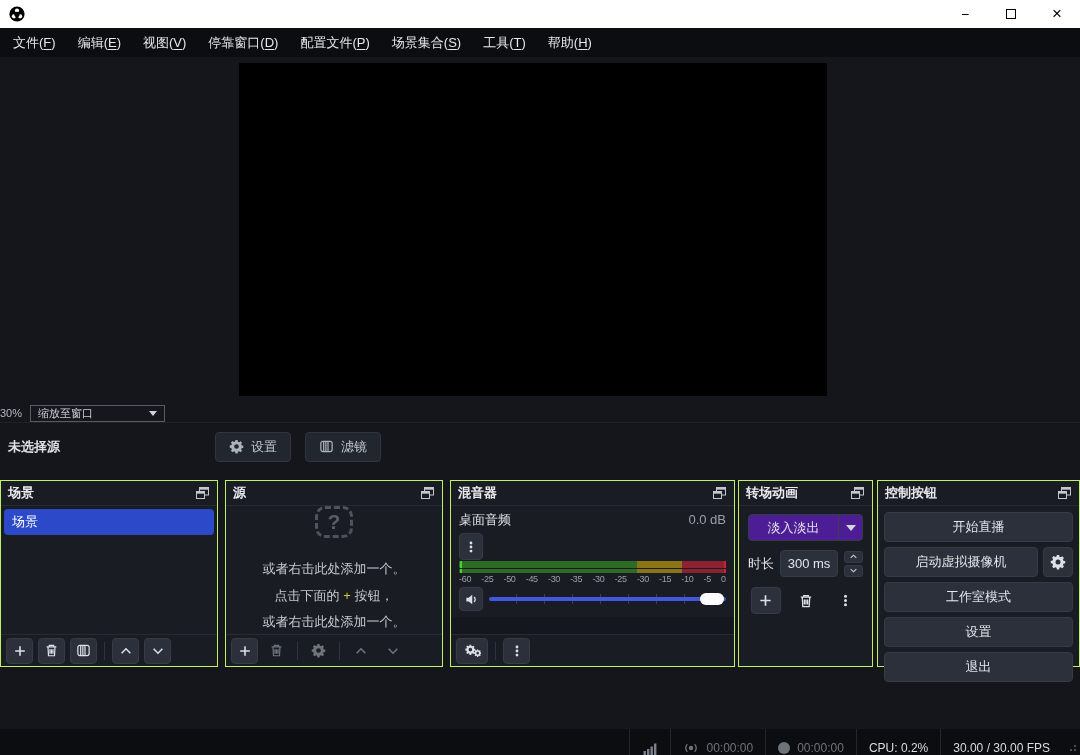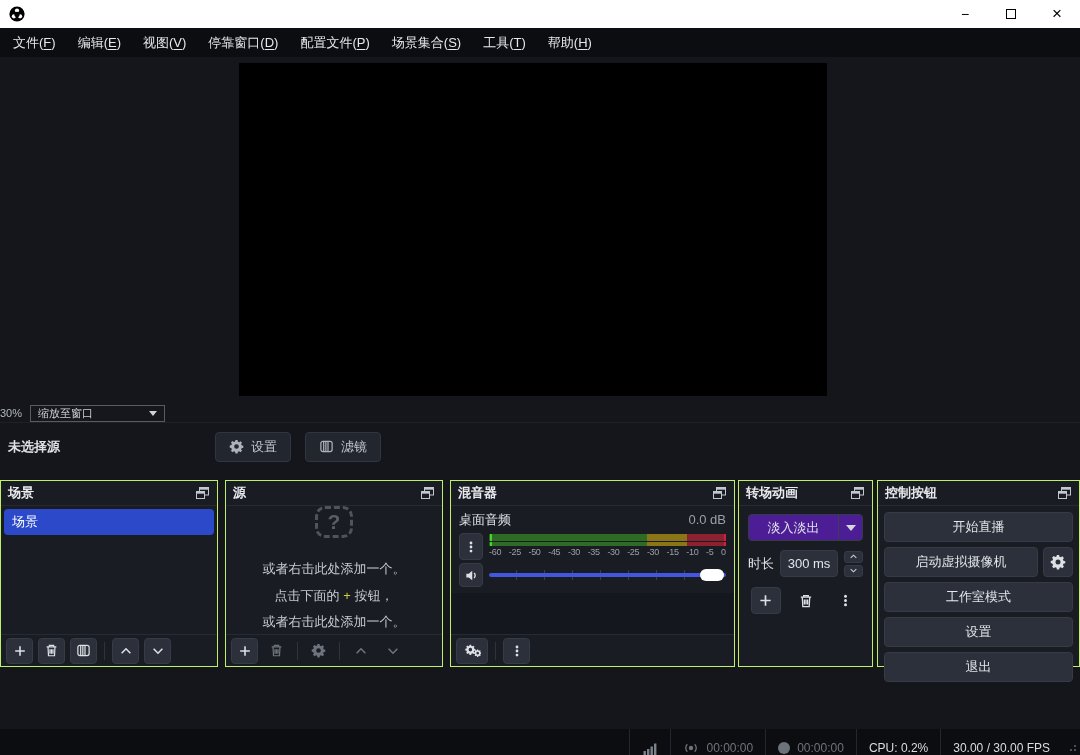--- a/index.html
+++ b/index.html
@@ -70,21 +70,21 @@
   .qmark-box { width:38px; height:38px; border:3px dashed #4e545d; border-radius:10px; color:#585e67;
                display:flex; align-items:center; justify-content:center; font-size:21px; font-weight:bold; margin-bottom:16px; }
   .src-empty-line { font-size:13px; color:#c6cad1; line-height:1.75; }
   .plus-accent { color:#cfcf3a; }
 
   
   .mixer-strip { padding:5px 8px 0 8px; }
   .mix-row1 { display:flex; align-items:baseline; font-size:13px; }
   .mix-name { color:#dfe2e7; }
   .mix-db { margin-left:auto; color:#9aa0a8; }
-  .mix-row2 { display:flex; gap:6px; margin-top:4px; }
+  .mix-row2 { display:flex; margin-top:4px;flex-direction:column; }
   .kebab-btn { width:24px; height:27px; }
   .meter-col { flex:1; padding-top:1px; }
   .meter-bar { position:relative; height:7px; border-radius:1px;
       background:linear-gradient(to right, var(--meter-green,#2e6b24) 0 66.6%, var(--meter-yellow,#8a7616) 66.6% 83.4%, var(--meter-red,#8c2130) 83.4% 100%); }
   .meter-bar + .meter-bar { height:4px; margin-top:1px; }
   .meter-tick-l { position:absolute; left:1px; top:0; bottom:0; width:2px; background:var(--meter-green-bright,#46d428); }
   .meter-tick-r { position:absolute; right:0; top:0; bottom:0; width:2px; background:var(--meter-red-bright,#d21f3c); }
   .meter-scale { display:flex; justify-content:space-between; margin-top:1px; font-size:9px; color:#9aa0a8; letter-spacing:-0.3px; }
   .mix-row3 { display:flex; gap:6px; align-items:center; margin-top:3px; }
   .speaker-btn { width:24px; height:24px; }

